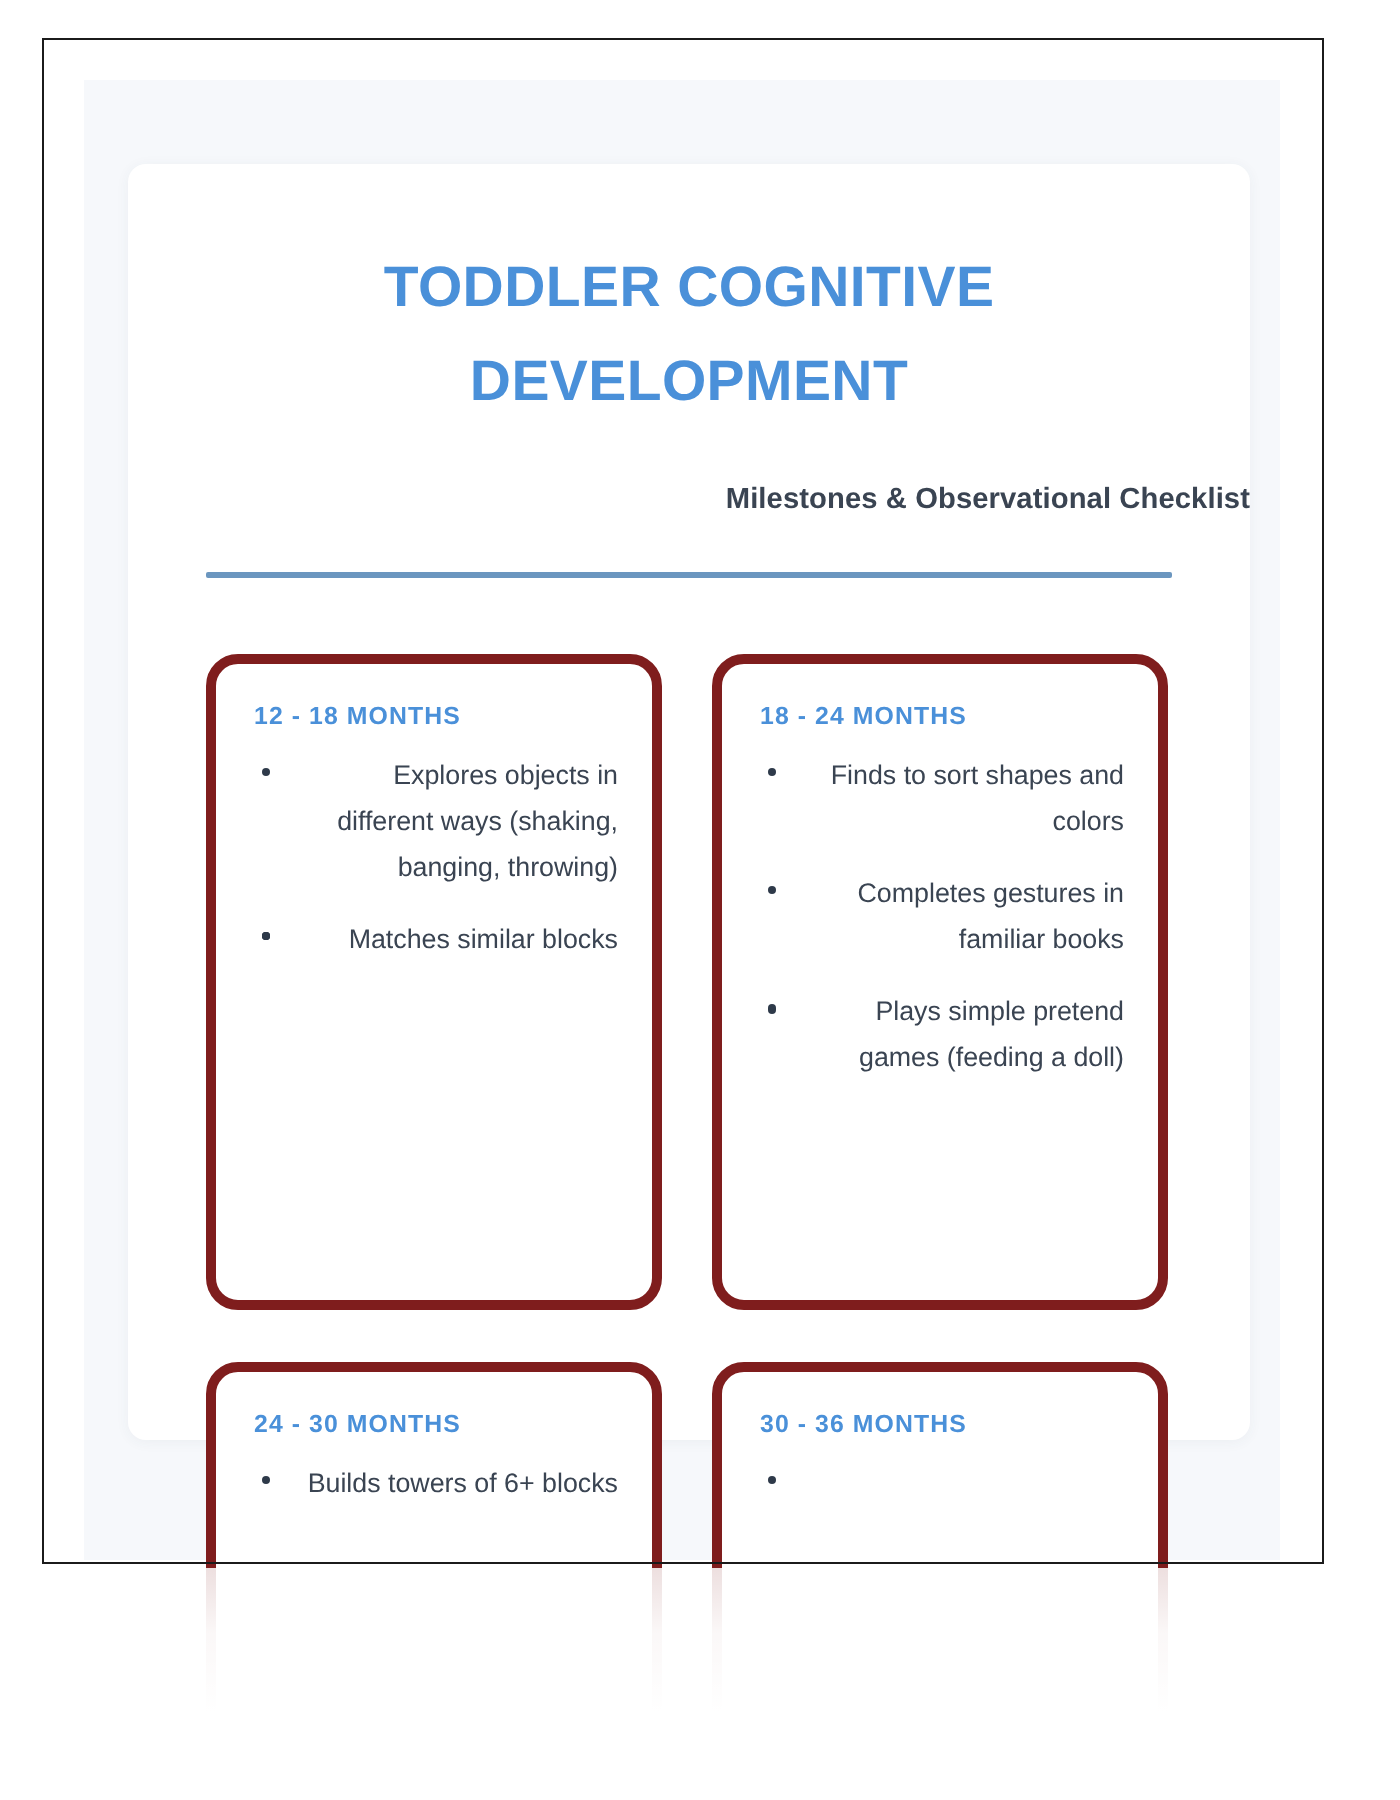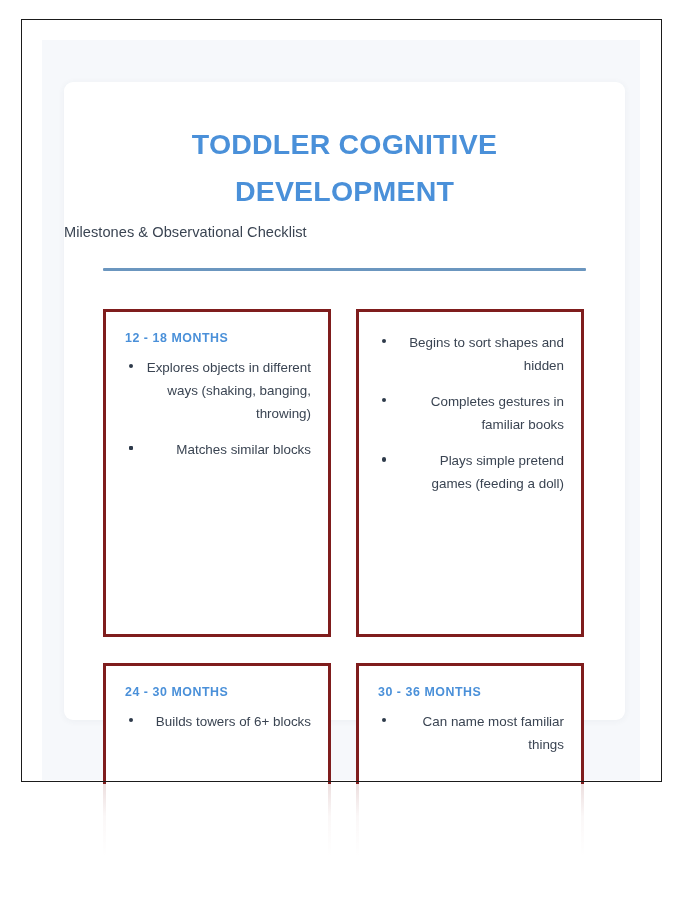--- a/index.html
+++ b/index.html
@@ -63,23 +63,23 @@
     font-weight: bold;
     text-align: center;
     line-height: 1.64;
     letter-spacing: 0.2px;
     margin: 0 auto;
     width: 400px;
   }
   #doc-subtitle {
     color: #3a4452;
     font-size: 14.6px;
-    font-weight: normal;
-    text-align: left;
-    margin-top: 10px;
+    font-weight: bold;
+    text-align: right;
+    margin-top: 28px;
     letter-spacing: 0.05px;
   }
   #header-rule {
     height: 2.2px;
     background: #6b96bf;
     margin: 28px auto 0 auto;
     width: 483px;
     border-radius: 1px;
   }
 
@@ -87,22 +87,22 @@
   #milestone-grid {
     margin: 38px auto 0 auto;
     width: 483px;
     display: grid;
     grid-template-columns: 228px 228px;
     column-gap: 25px;
     row-gap: 26px;
   }
   .milestone-card {
     background: #ffffff;
-    border: 3px solid #7f1d1d;
-    border-radius: 0;
+    border: 5px solid #7f1d1d;
+    border-radius: 16px;
     box-sizing: border-box;
     padding: 19px 17px 18px 17px;
     min-height: 328px;
   }
   .milestone-heading {
     color: #4a90d9;
     font-size: 12.4px;
     font-weight: bold;
     letter-spacing: 0.55px;
     margin: 0 0 11px 2px;
@@ -167,36 +167,37 @@
       <div class="milestone-card">
         <div class="milestone-heading">12 - 18 MONTHS</div>
         <ul class="milestone-list">
           <li><span class="bullet-dot"></span><span>Explores objects in different ways (shaking, banging, throwing)</span></li>
           <li><span class="bullet-dot"></span></li>
           <li><span class="bullet-dot"></span></li>
           <li><span class="bullet-dot"></span><span>Matches similar blocks</span></li>
         </ul>
       </div>
       <div class="milestone-card">
-        <ul class="milestone-list">
-          <li><span class="bullet-dot"></span><span>Begins to sort shapes and hidden</span></li>
+        <div class="milestone-heading">18 - 24 MONTHS</div>
+        <ul class="milestone-list">
+          <li><span class="bullet-dot"></span><span>Finds to sort shapes and colors</span></li>
           <li><span class="bullet-dot"></span><span>Completes gestures in familiar books</span></li>
           <li><span class="bullet-dot"></span><span>Plays simple pretend games (feeding a doll)</span></li>
         </ul>
       </div>
       <div class="milestone-card">
         <div class="milestone-heading">24 - 30 MONTHS</div>
         <ul class="milestone-list">
           <li><span class="bullet-dot"></span><span>Builds towers of 6+ blocks</span></li>
         </ul>
       </div>
       <div class="milestone-card">
         <div class="milestone-heading">30 - 36 MONTHS</div>
         <ul class="milestone-list">
-          <li><span class="bullet-dot"></span><span>Can name most familiar things</span></li>
+          <li><span class="bullet-dot"></span></li>
         </ul>
       </div>
     </div>
 
 </div>
 
 <div id="viewport-frame"></div>
 <div id="fade-mask"></div>
 
 </body></html>

